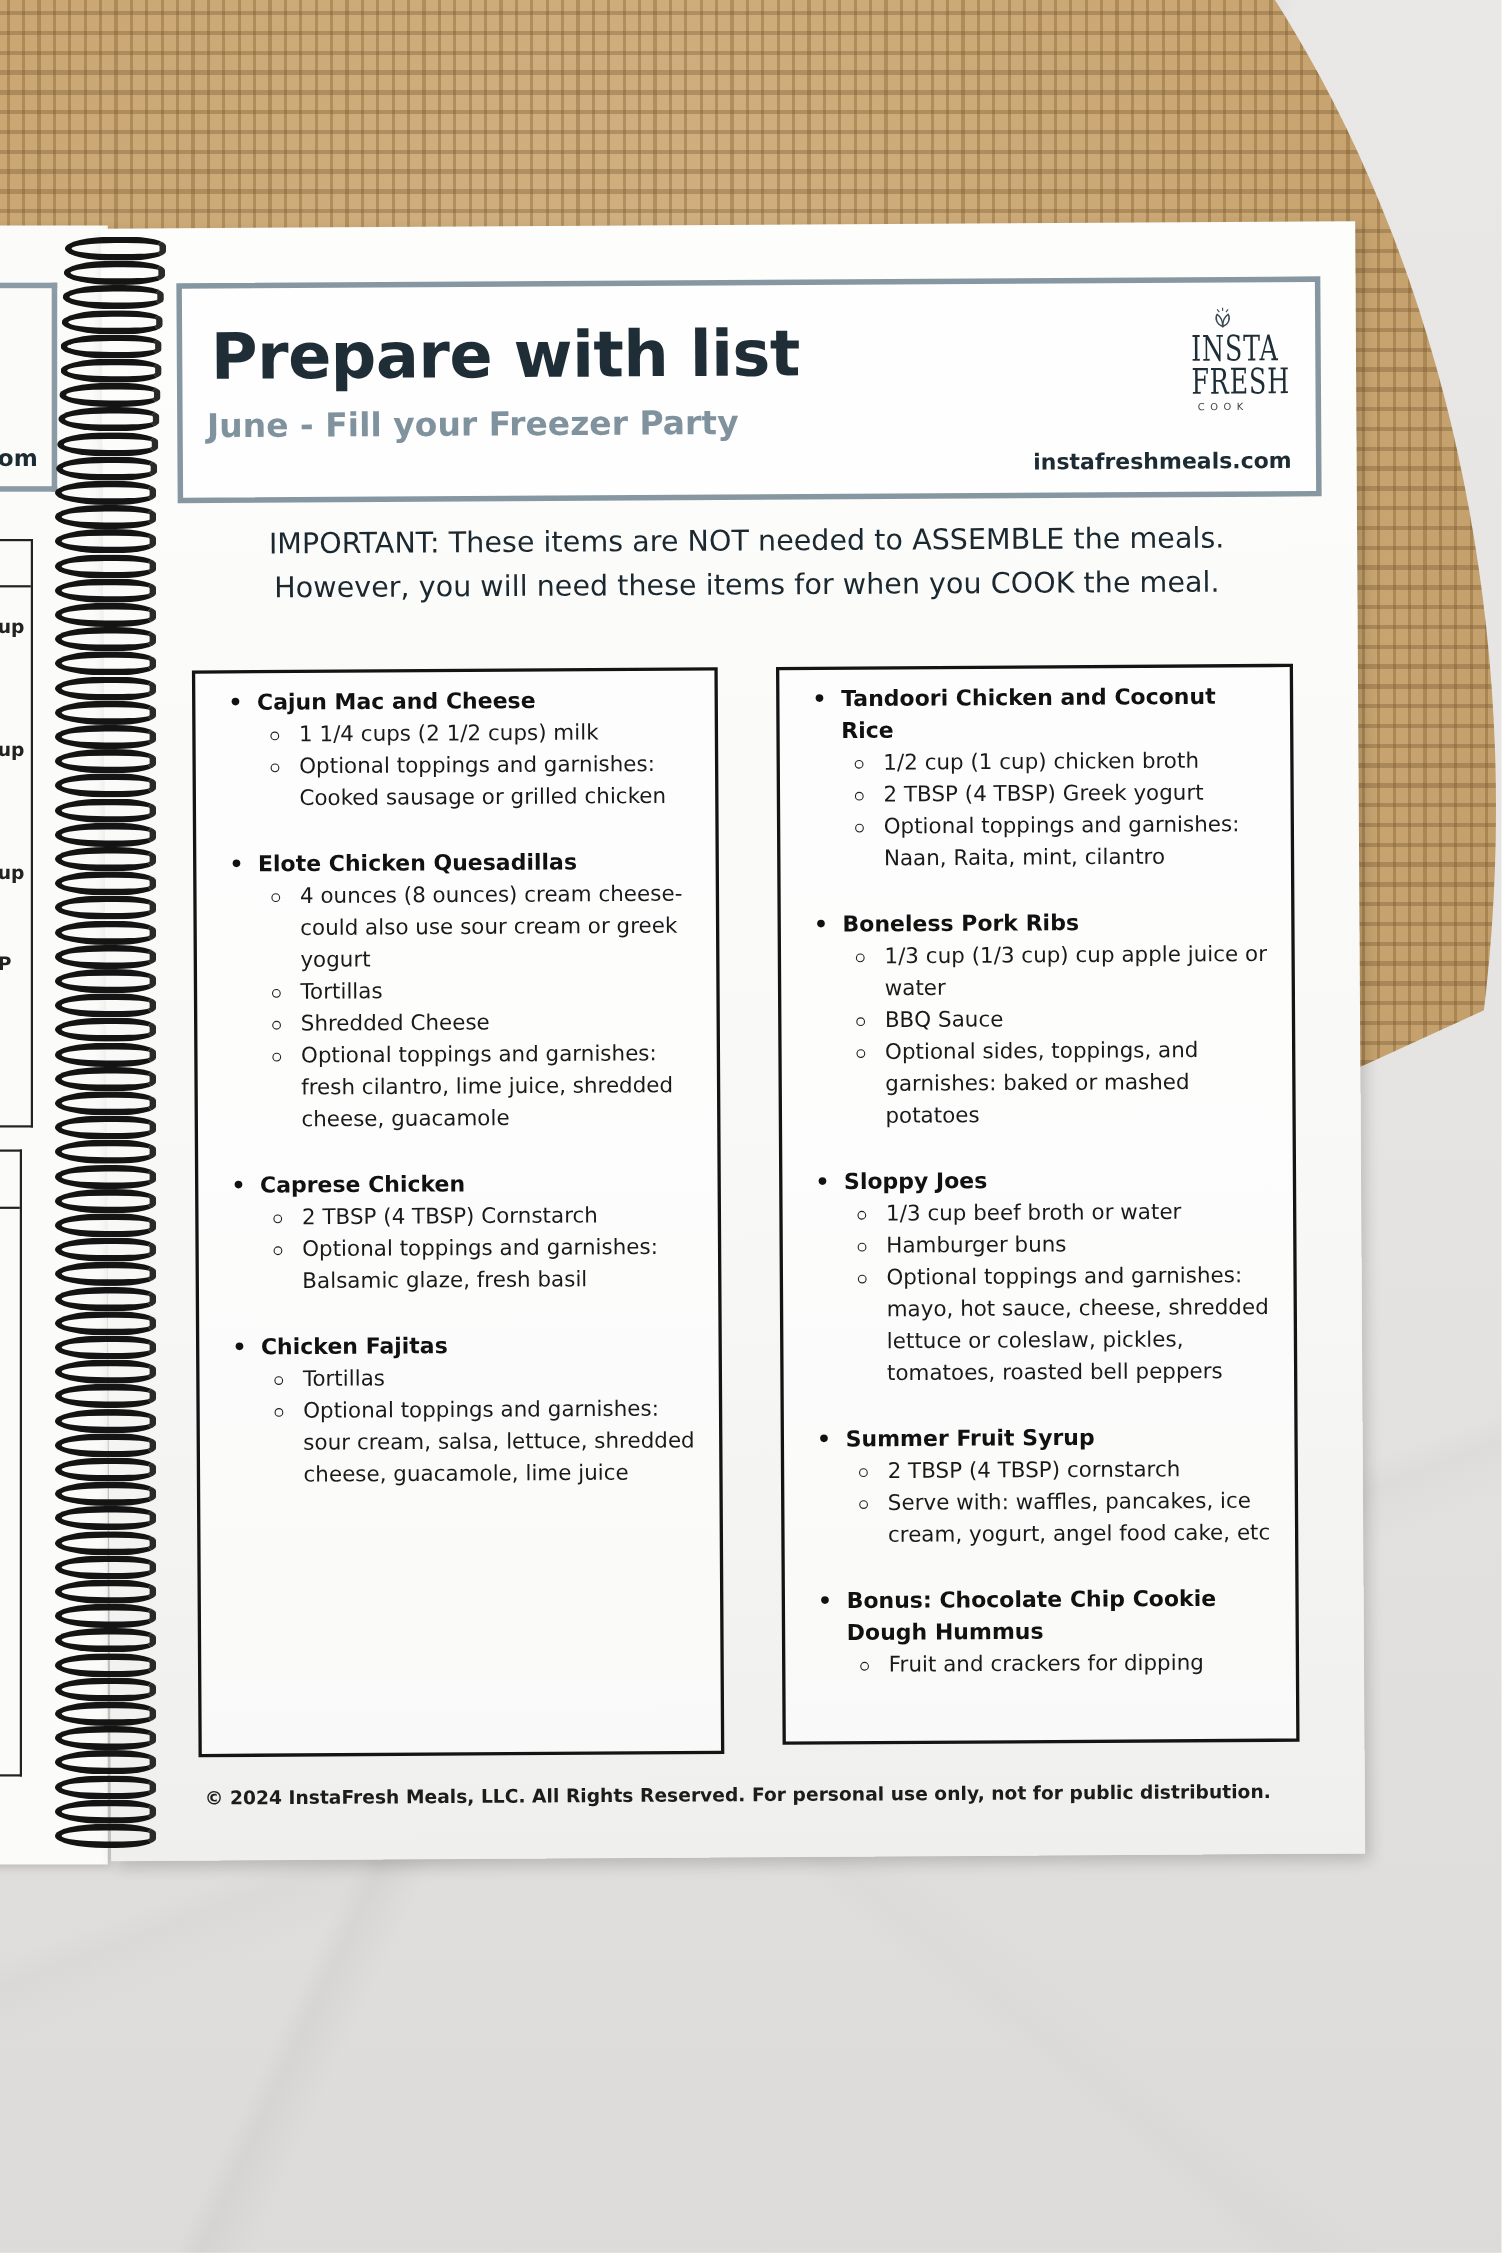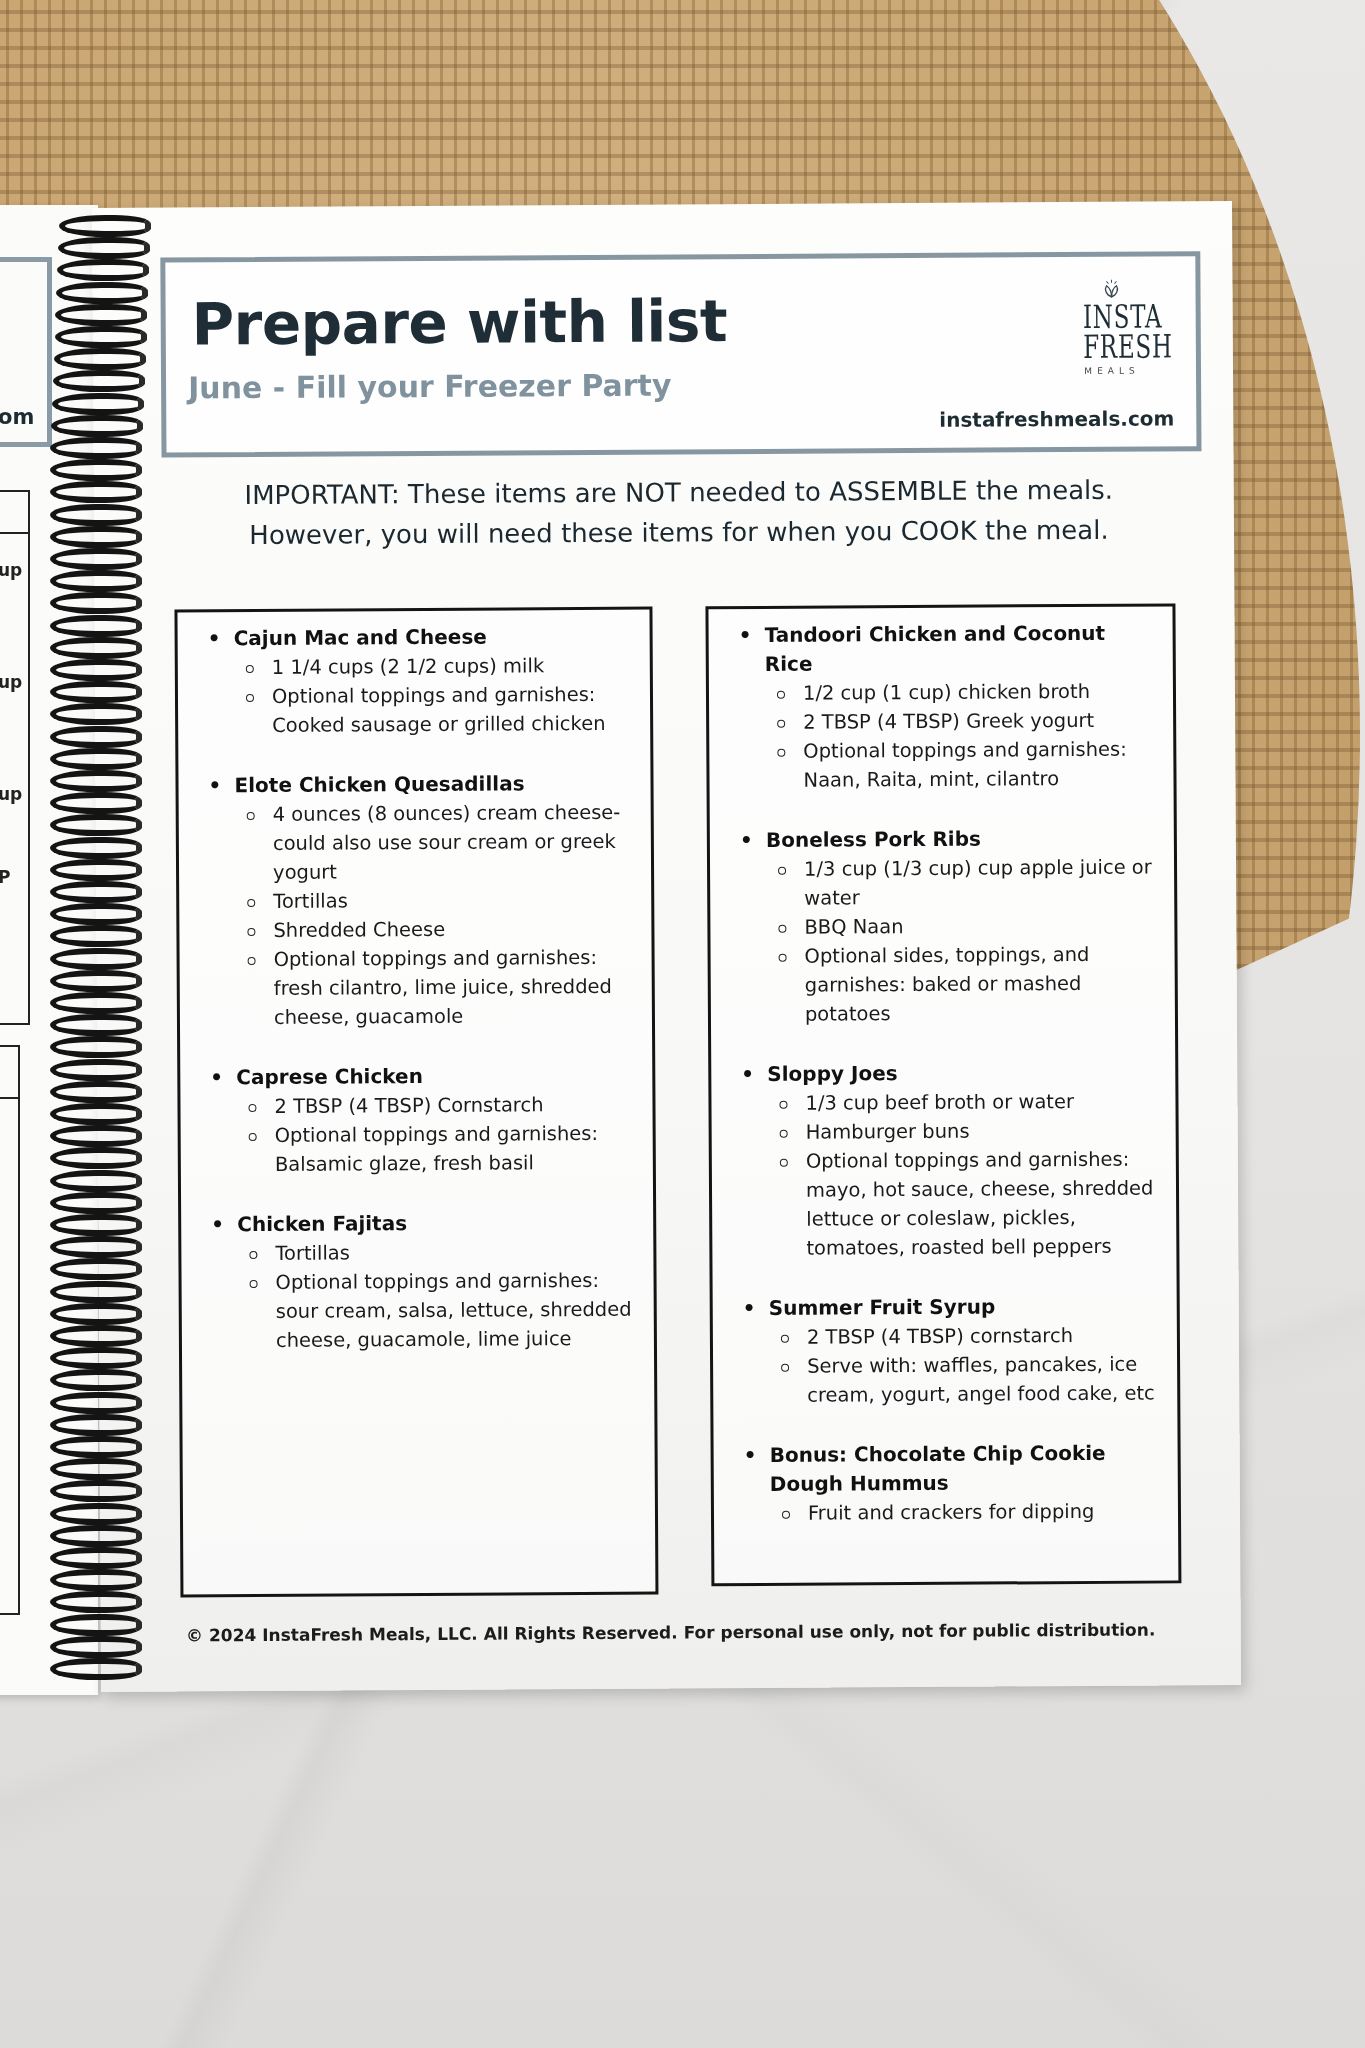--- a/index.html
+++ b/index.html
@@ -185,21 +185,21 @@
     <div class="logo">
       <div class="leaf">
         <svg width="20" height="20" viewBox="0 0 20 20">
           <path d="M10 18 C4 16 3 10 5 7 C8 9 10 13 10 18 Z" fill="none" stroke="#3a4a52" stroke-width="1.3"></path>
           <path d="M10 18 C16 16 17 10 15 7 C12 9 10 13 10 18 Z" fill="none" stroke="#3a4a52" stroke-width="1.3"></path>
           <path d="M10 4 L10 1 M7 5 L5 2.5 M13 5 L15 2.5" stroke="#3a4a52" stroke-width="1"></path>
         </svg>
       </div>
       <span class="brand-line">INSTA</span>
       <span class="brand-line">FRESH</span>
-      <div class="meals">MEALS</div>
+      <div class="meals">COOK</div>
     </div>
     <div class="url">instafreshmeals.com</div>
   </div>
 
   <div class="note">
     <div>IMPORTANT: These items are NOT needed to ASSEMBLE the meals.</div>
     <div>However, you will need these items for when you COOK the meal.</div>
   </div>
 
   <div class="list-box left">
@@ -230,21 +230,21 @@
   <div class="list-box right">
     <div class="meal">
       <div class="meal-title">Tandoori Chicken and Coconut Rice</div>
       <div class="item"><span class="ring"></span><span>1/2 cup (1 cup) chicken broth</span></div>
       <div class="item"><span class="ring"></span><span>2 TBSP (4 TBSP) Greek yogurt</span></div>
       <div class="item"><span class="ring"></span><span>Optional toppings and garnishes: Naan, Raita, mint, cilantro</span></div>
     </div>
     <div class="meal">
       <div class="meal-title">Boneless Pork Ribs</div>
       <div class="item"><span class="ring"></span><span>1/3 cup (1/3 cup) cup apple juice or water</span></div>
-      <div class="item"><span class="ring"></span><span>BBQ Naan</span></div>
+      <div class="item"><span class="ring"></span><span>BBQ Sauce</span></div>
       <div class="item"><span class="ring"></span><span>Optional sides, toppings, and garnishes: baked or mashed potatoes</span></div>
     </div>
     <div class="meal">
       <div class="meal-title">Sloppy Joes</div>
       <div class="item"><span class="ring"></span><span>1/3 cup beef broth or water</span></div>
       <div class="item"><span class="ring"></span><span>Hamburger buns</span></div>
       <div class="item"><span class="ring"></span><span>Optional toppings and garnishes: mayo, hot sauce, cheese, shredded lettuce or coleslaw, pickles, tomatoes, roasted bell peppers</span></div>
     </div>
     <div class="meal">
       <div class="meal-title">Summer Fruit Syrup</div>

